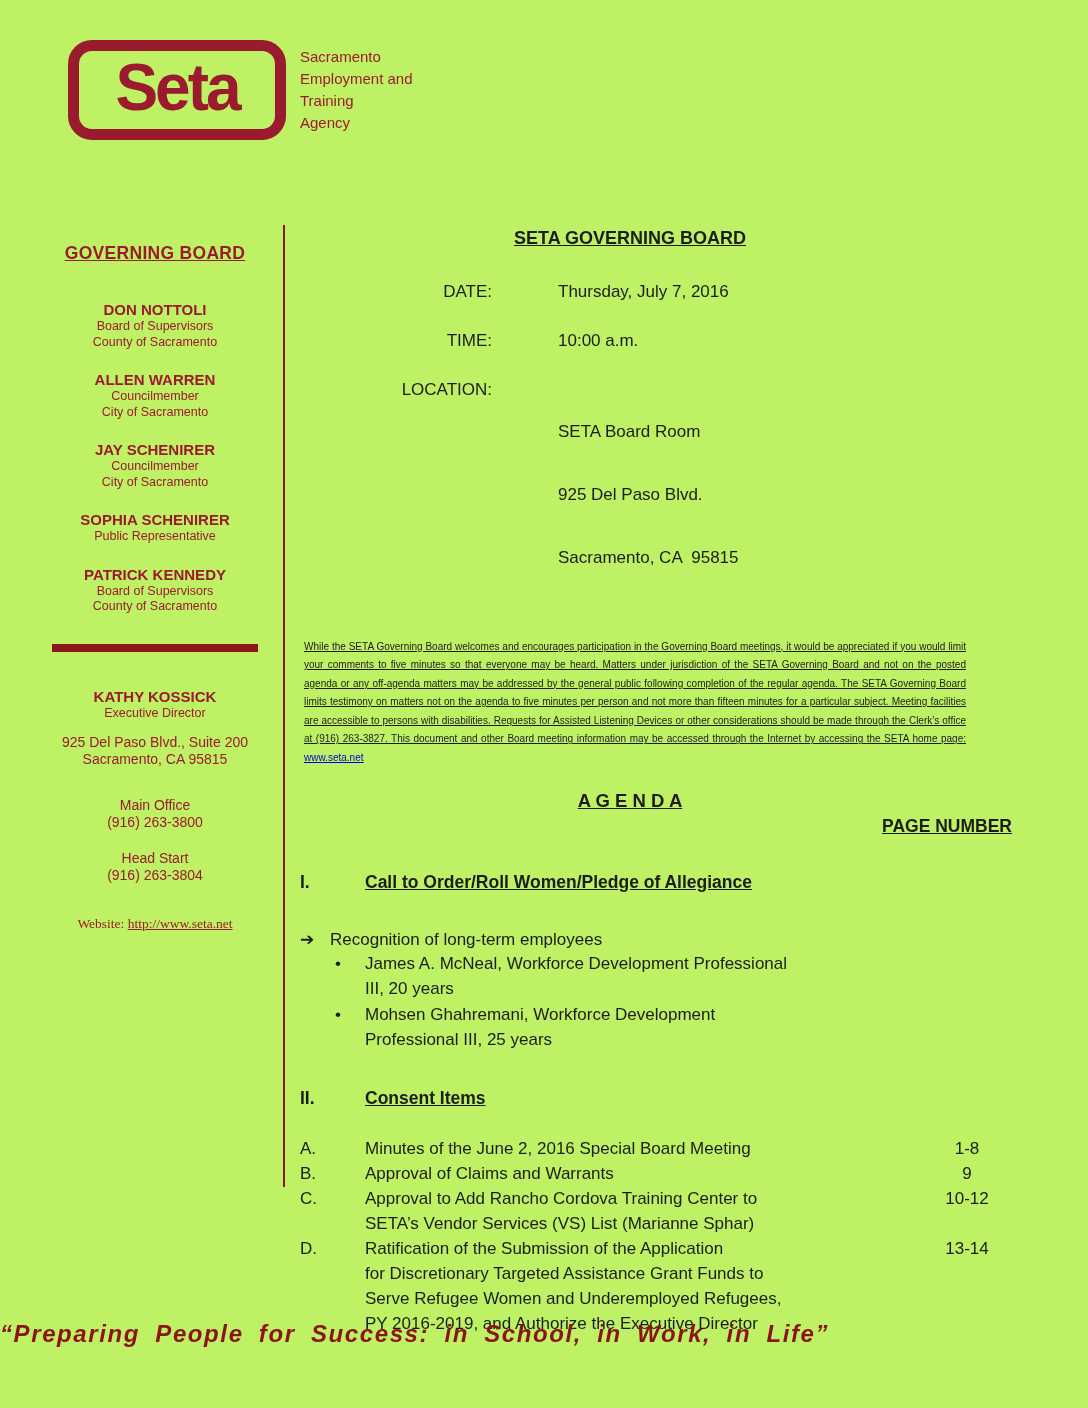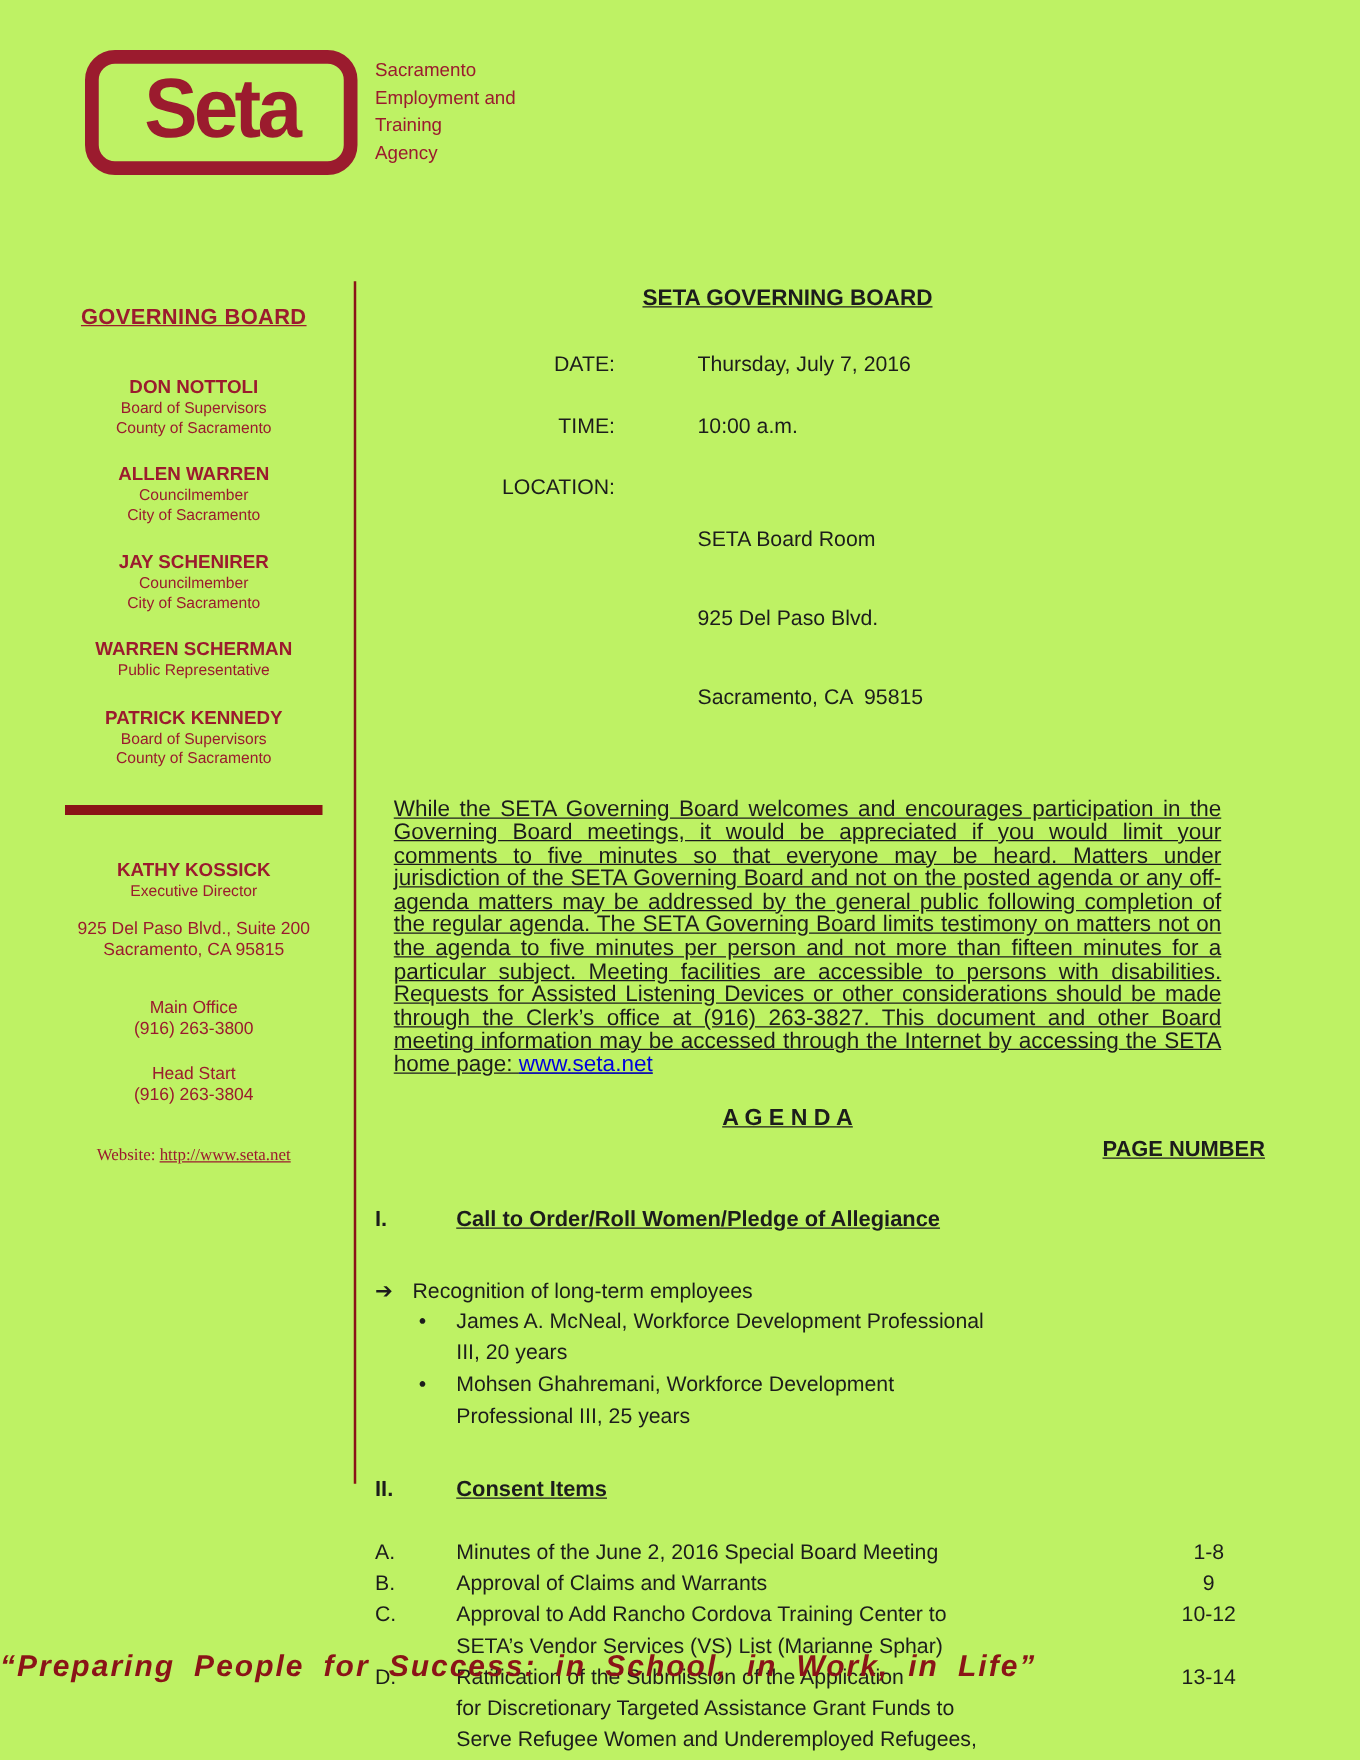--- a/index.html
+++ b/index.html
@@ -39,22 +39,22 @@
   .vline{position:absolute;left:283px;top:225px;width:2px;height:962px;background:var(--maroon-dark);}
 
   
   .main{position:absolute;left:300px;top:228px;width:712px;}
   .doc-title{width:660px;text-align:center;font-weight:bold;font-size:18px;line-height:21.5px;}
   .doc-title div{text-decoration:underline;}
   .meta{margin-top:31px;}
   .meta-row{display:flex;font-size:17px;line-height:21px;margin-bottom:28px;}
   .meta-label{width:192px;text-align:right;font-weight:normal;flex:none;}
   .meta-value{margin-left:66px;white-space:pre-wrap;}
-  .notice{width:662px;font-size:18px;line-height:18.6px;text-align:justify;
-    text-decoration:underline;margin:25px 0 0 15px;}
+  .notice{width:662px;font-size:10px;line-height:18.6px;text-align:justify;
+    text-decoration:underline;margin:25px 0 0 4px;}
   .notice .link{color:var(--link);text-decoration:underline;cursor:pointer;}
   .agenda-heading{width:660px;text-align:center;font-weight:bold;font-size:18.5px;
     margin-top:22px;}
   .agenda-heading span{text-decoration:underline;}
   .page-number-heading{width:712px;text-align:right;font-weight:bold;font-size:17.5px;margin-top:4px;}
   .page-number-heading span{text-decoration:underline;}
   .section-row{display:flex;font-size:17.5px;font-weight:bold;margin-top:35px;line-height:21px;}
   .section-num{width:65px;flex:none;}
   .section-title{text-decoration:underline;}
   .recognition-row{display:flex;font-size:17px;line-height:22px;margin-top:36px;}
@@ -99,21 +99,21 @@
       <div class="member-name">ALLEN WARREN</div>
       <div class="member-line">Councilmember</div>
       <div class="member-line">City of Sacramento</div>
     </div>
     <div class="member">
       <div class="member-name">JAY SCHENIRER</div>
       <div class="member-line">Councilmember</div>
       <div class="member-line">City of Sacramento</div>
     </div>
     <div class="member">
-      <div class="member-name">WARREN SCHERMAN</div>
+      <div class="member-name">SOPHIA SCHENIRER</div>
       <div class="member-line">Public Representative</div>
     </div>
     <div class="member">
       <div class="member-name">PATRICK KENNEDY</div>
       <div class="member-line">Board of Supervisors</div>
       <div class="member-line">County of Sacramento</div>
     </div>
 
     <div class="sb-bar"></div>
 

